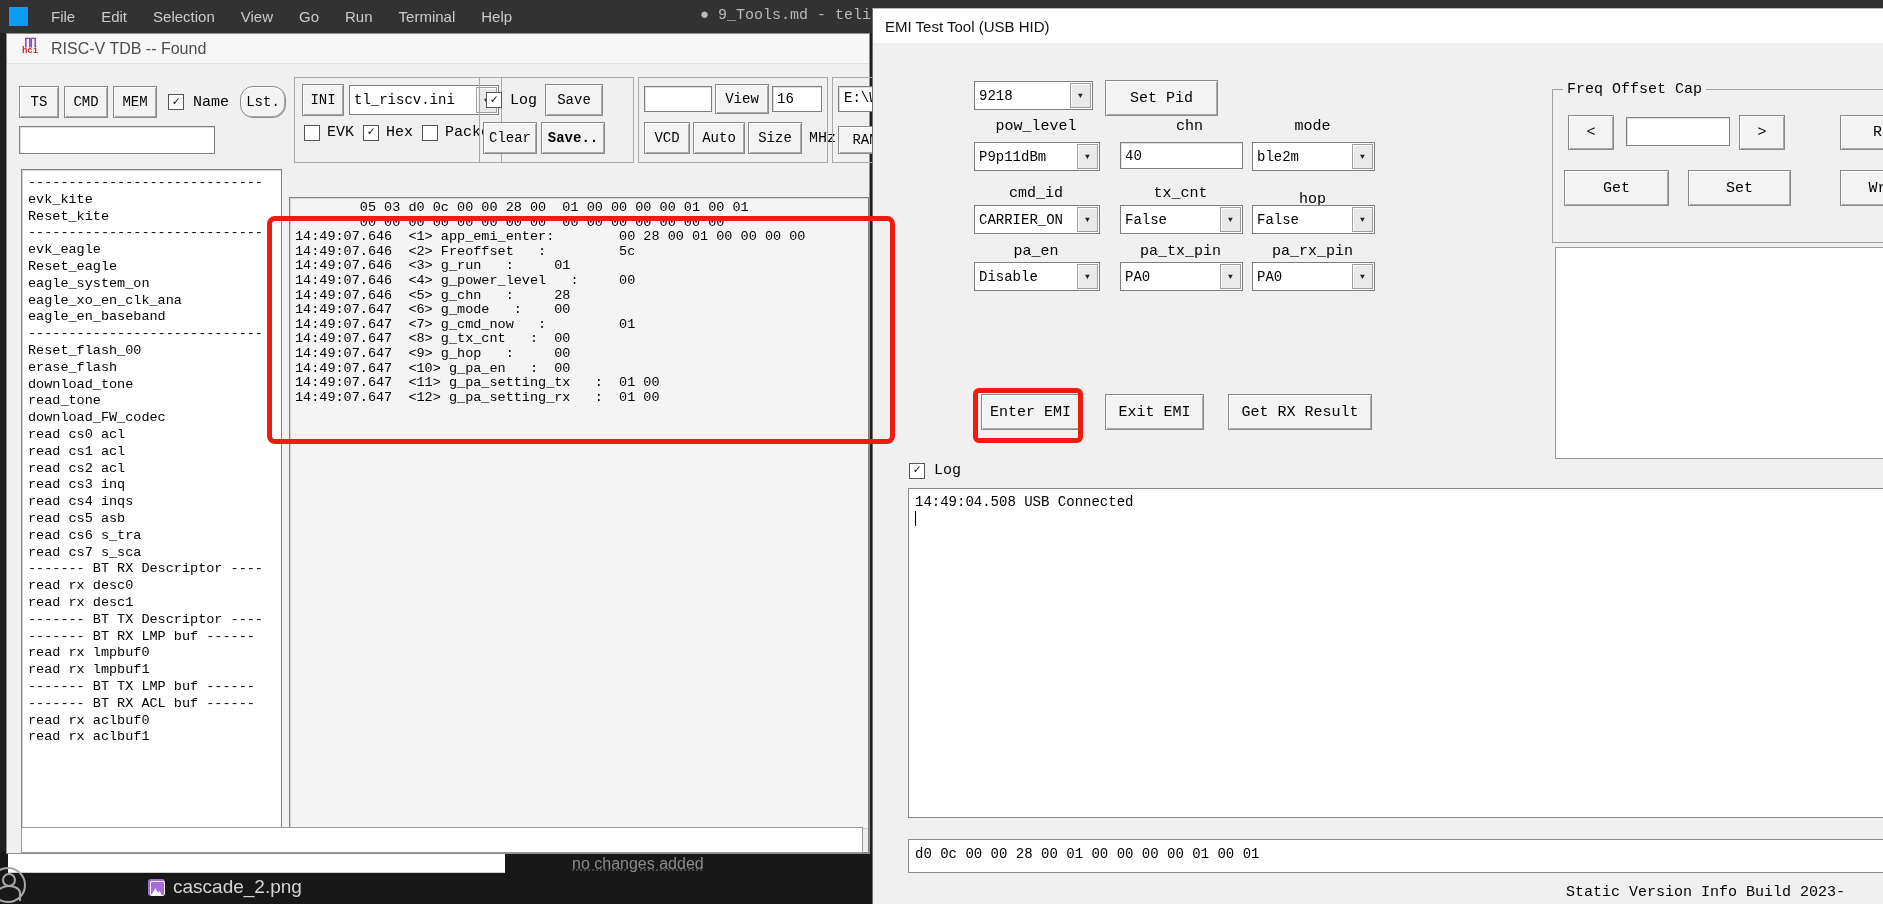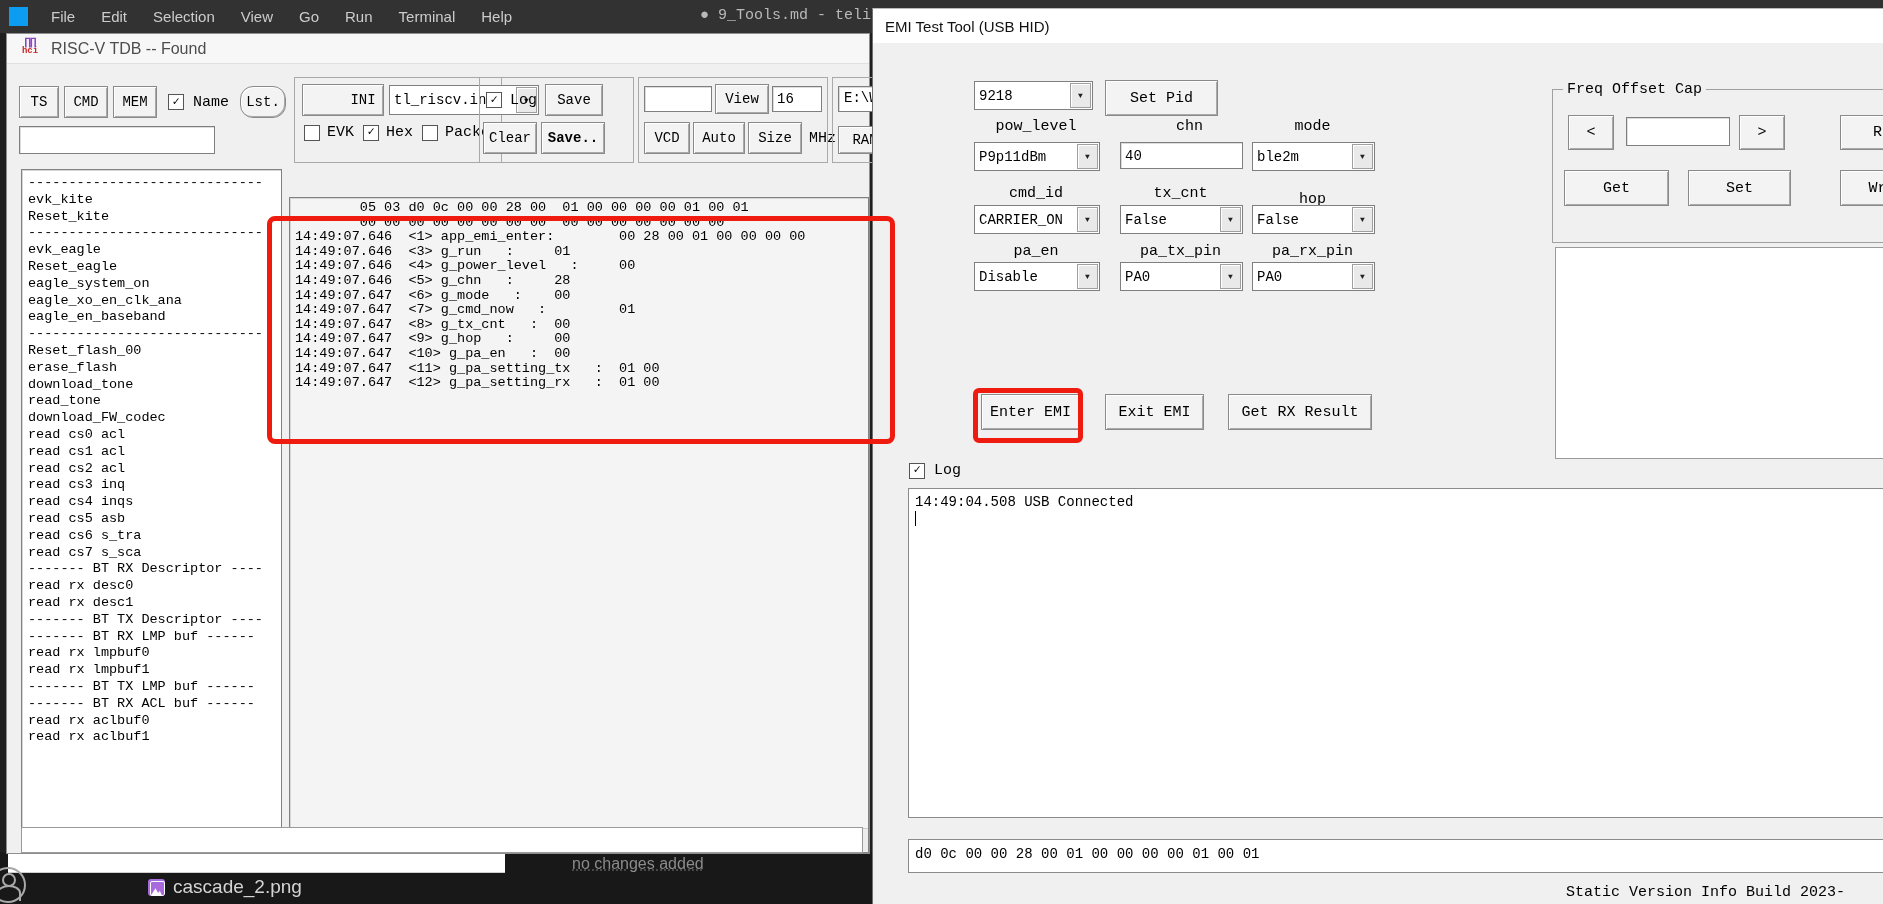--- a/index.html
+++ b/index.html
@@ -125,21 +125,21 @@
       <span class="cb" style="margin-left:6px;">
           <span>✓</span>
         </span>
       <span class="cb-lab">Name</span>
       <div class="win-btn" style="width:44px;height:30px;font-size:14px;margin-left:6px;border-radius:13px;">Lst.</div>
     </div>
     <input class="plain" style="left: 12px; top: 92px; width: 186px; height: 26px;">
 
     <div class="grp" style="left:287px;top:43px;width:206px;height:84px;"></div>
     <div class="tb-row" style="left:295px;top:50px;">
-      <div class="win-btn" style="width:40px;height:30px;font-size:14px;padding-left:40px;">INI</div>
+      <div class="win-btn" style="width:40px;height:30px;font-size:14px;">INI</div>
       <div class="combo" style="position:relative;width:148px;height:28px;">
         <span class="val">tl_riscv.ini</span>
         <span class="arrow">▼</span>
       </div>
     </div>
     <div class="tb-row" style="left:297px;top:90px;gap:3px;">
       <span class="cb"></span>
       <span class="cb-lab">EVK</span>
       <span class="cb" style="margin-left:6px;">
           <span>✓</span>
@@ -218,20 +218,21 @@
           <div class="row">read rx aclbuf1</div>
         </div>
     </div>
 
     <div id="log-panel">
       <div id="log-lines">
 
           <div class="row">        05 03 d0 0c 00 00 28 00  01 00 00 00 00 01 00 01</div>
           <div class="row">        00 00 00 00 00 00 00 00  00 00 00 00 00 00 00</div>
           <div class="row">14:49:07.646  &lt;1&gt; app_emi_enter:        00 28 00 01 00 00 00 00</div>
+          <div class="row">14:49:07.646  &lt;2&gt; Freoffset   :         5c</div>
           <div class="row">14:49:07.646  &lt;3&gt; g_run   :     01</div>
           <div class="row">14:49:07.646  &lt;4&gt; g_power_level   :     00</div>
           <div class="row">14:49:07.646  &lt;5&gt; g_chn   :     28</div>
           <div class="row">14:49:07.647  &lt;6&gt; g_mode   :    00</div>
           <div class="row">14:49:07.647  &lt;7&gt; g_cmd_now   :         01</div>
           <div class="row">14:49:07.647  &lt;8&gt; g_tx_cnt   :  00</div>
           <div class="row">14:49:07.647  &lt;9&gt; g_hop   :     00</div>
           <div class="row">14:49:07.647  &lt;10&gt; g_pa_en   :  00</div>
           <div class="row">14:49:07.647  &lt;11&gt; g_pa_setting_tx   :  01 00</div>
           <div class="row">14:49:07.647  &lt;12&gt; g_pa_setting_rx   :  01 00</div>

